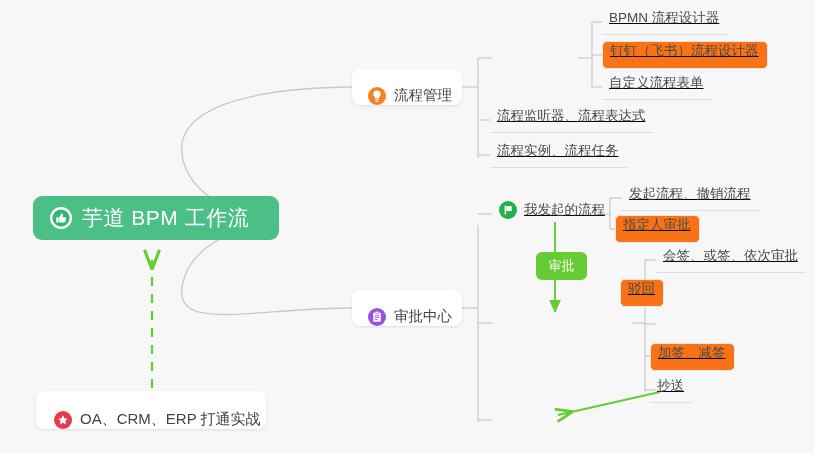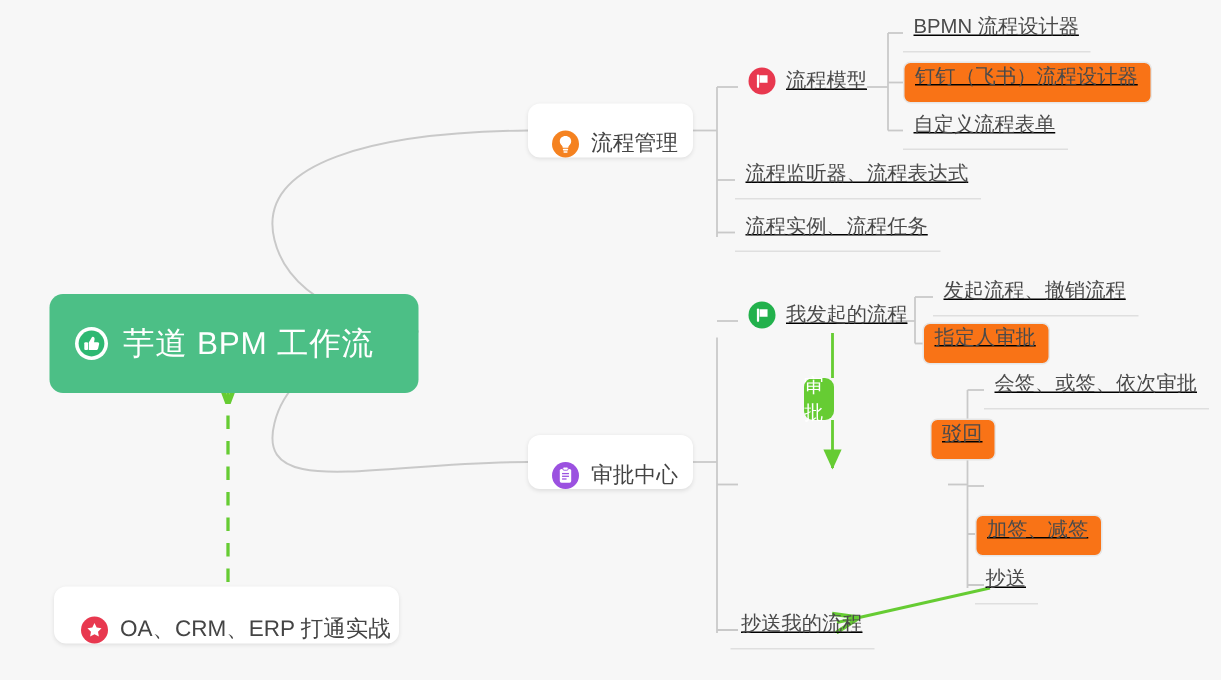--- a/index.html
+++ b/index.html
@@ -28,21 +28,21 @@
     height: 453px;
     pointer-events: none;
   }
 
   
   .root-node {
     position: absolute;
     left: 33px;
     top: 196px;
     width: 246px;
-    height: 66px;
+    height: 44px;
     background: #4cbf86;
     border-radius: 9px;
     display: flex;
     align-items: center;
     box-sizing: border-box;
     padding-left: 17px;
     gap: 10px;
   }
   .root-label {
     color: #ffffff;
@@ -102,21 +102,21 @@
     border: 1px solid #e6e6e6;
     border-radius: 5px;
     height: 28px;
   }
 
   
   .badge-node {
     position: absolute;
     left: 536px;
     top: 252px;
-    width: 20px;
+    width: 51px;
     height: 28px;
     background: #66cc33;
     border-radius: 6px;
     display: flex;
     align-items: center;
     justify-content: center;
   }
   .badge-label {
     color: #ffffff;
     font-size: 13px;
@@ -222,29 +222,20 @@
         <path d="M9 3.6 C6.7 3.6 5.2 5.2 5.2 7.1 C5.2 8.4 5.9 9.2 6.6 10
                  C7 10.5 7.1 10.9 7.15 11.5 L10.85 11.5 C10.9 10.9 11 10.5 11.4 10
                  C12.1 9.2 12.8 8.4 12.8 7.1 C12.8 5.2 11.3 3.6 9 3.6 Z" fill="#ffffff"></path>
         <rect x="7.2" y="12.2" width="3.6" height="1.15" rx="0.55" fill="#ffffff"></rect>
         <rect x="7.6" y="13.9" width="2.8" height="1.0" rx="0.5" fill="#ffffff"></rect>
       </svg>
     </span>
     <span class="card-label">流程管理</span>
   </div>
 
-  <div class="leaf no-rule" style="left:492px; top:45px;">
-    <span class="icon-chip chip-red">
-      <svg width="18" height="18" viewBox="0 0 18 18">
-        <rect x="5.6" y="4.6" width="1.5" height="9" rx="0.7" fill="#ffffff"></rect>
-        <path d="M7.4 5.1 L12.7 5.1 L12.7 10.1 L7.4 10.1 Z" fill="#ffffff"></path>
-      </svg>
-    </span>
-    <span class="leaf-label">流程模型</span>
-  </div>
 
   <div class="leaf" style="left:602px; top:9px;">
     <span class="leaf-label">BPMN 流程设计器</span>
   </div>
   <div class="leaf boxed" style="left:602px; top:41px;">
     <span class="leaf-label">钉钉（飞书）流程设计器</span>
   </div>
   <div class="leaf" style="left:602px; top:74px;">
     <span class="leaf-label">自定义流程表单</span>
   </div>
@@ -298,23 +289,20 @@
   <div class="leaf boxed" style="left:620px; top:279px;">
     <span class="leaf-label">驳回</span>
   </div>
   <div class="leaf boxed" style="left:650px; top:343px;">
     <span class="leaf-label">加签、减签</span>
   </div>
   <div class="leaf" style="left:650px; top:377px;">
     <span class="leaf-label">抄送</span>
   </div>
 
-  <div class="leaf" style="left:487px; top:407px;">
-    <span class="leaf-label">抄送我的流程</span>
-  </div>
 
   <div class="card-node" id="node-oa-crm-erp">
     <span class="icon-chip chip-star">
       <svg width="18" height="18" viewBox="0 0 18 18">
         <path d="M9 4.3 L10.45 7.35 L13.7 7.8 L11.35 10.1 L11.92 13.4
                  L9 11.83 L6.08 13.4 L6.65 10.1 L4.3 7.8 L7.55 7.35 Z" fill="#ffffff"></path>
       </svg>
     </span>
     <span class="card-label">OA、CRM、ERP 打通实战</span>
   </div>

